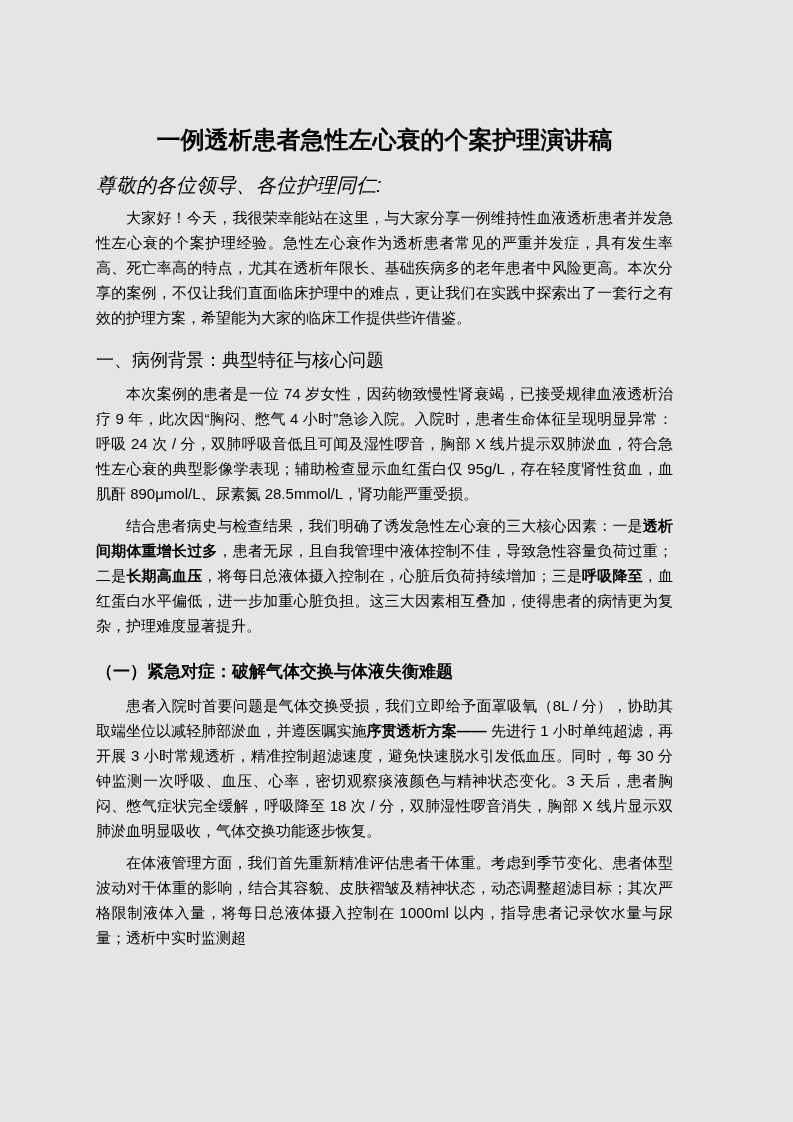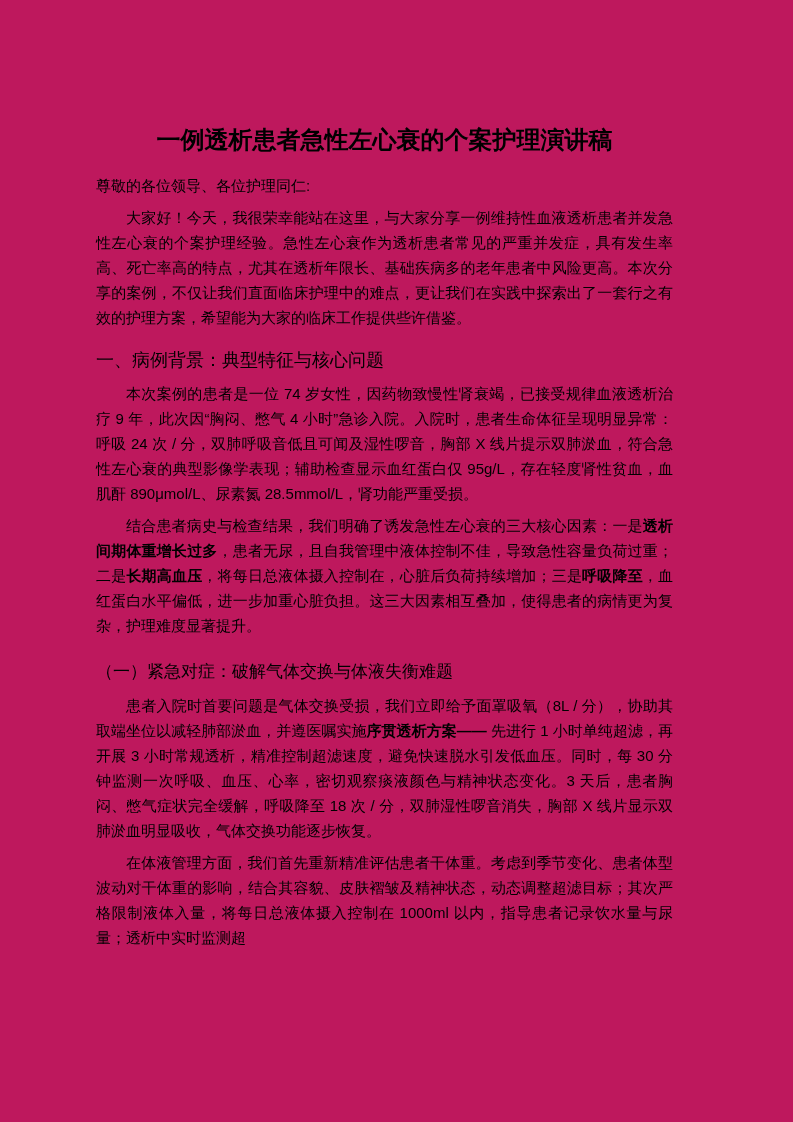--- a/index.html
+++ b/index.html
@@ -6,54 +6,55 @@
     margin: 0;
     padding: 0;
     background: #ffffff;
   }
   .page {
     position: relative;
     width: 793px;
     height: 1122px;
     box-sizing: border-box;
     padding: 125px 120px 0 96px;
-    background: #be185d;
+    background: #e5e5e5;
     color: #000000;
     font-family: "Liberation Sans", "DejaVu Sans", sans-serif;
     overflow: hidden;
   }
   .doc-title {
     font-size: 24px;
     font-weight: 700;
     line-height: 30px;
     text-align: center;
     margin: 0;
   }
   .salutation {
-    font-size: 15px;
+    font-size: 20px;
     line-height: 25px;
     margin: 18px 0 0 0;
+    font-style: italic;
   }
   .para {
     font-size: 15px;
     line-height: 25px;
     text-indent: 2em;
     text-align: justify;
     margin: 7px 0 0 0;
     word-break: break-all;
   }
   .h-section {
     font-size: 18px;
     font-weight: 400;
     line-height: 28px;
     margin: 16px 0 0 0;
   }
   .h-sub {
     font-size: 17px;
-    font-weight: 400;
+    font-weight: 700;
     line-height: 28px;
     margin: 20px 0 0 0;
   }
   .b { font-weight: 700; }
 </style>
 </head>
 <body>
 
 <div class="page">
 

